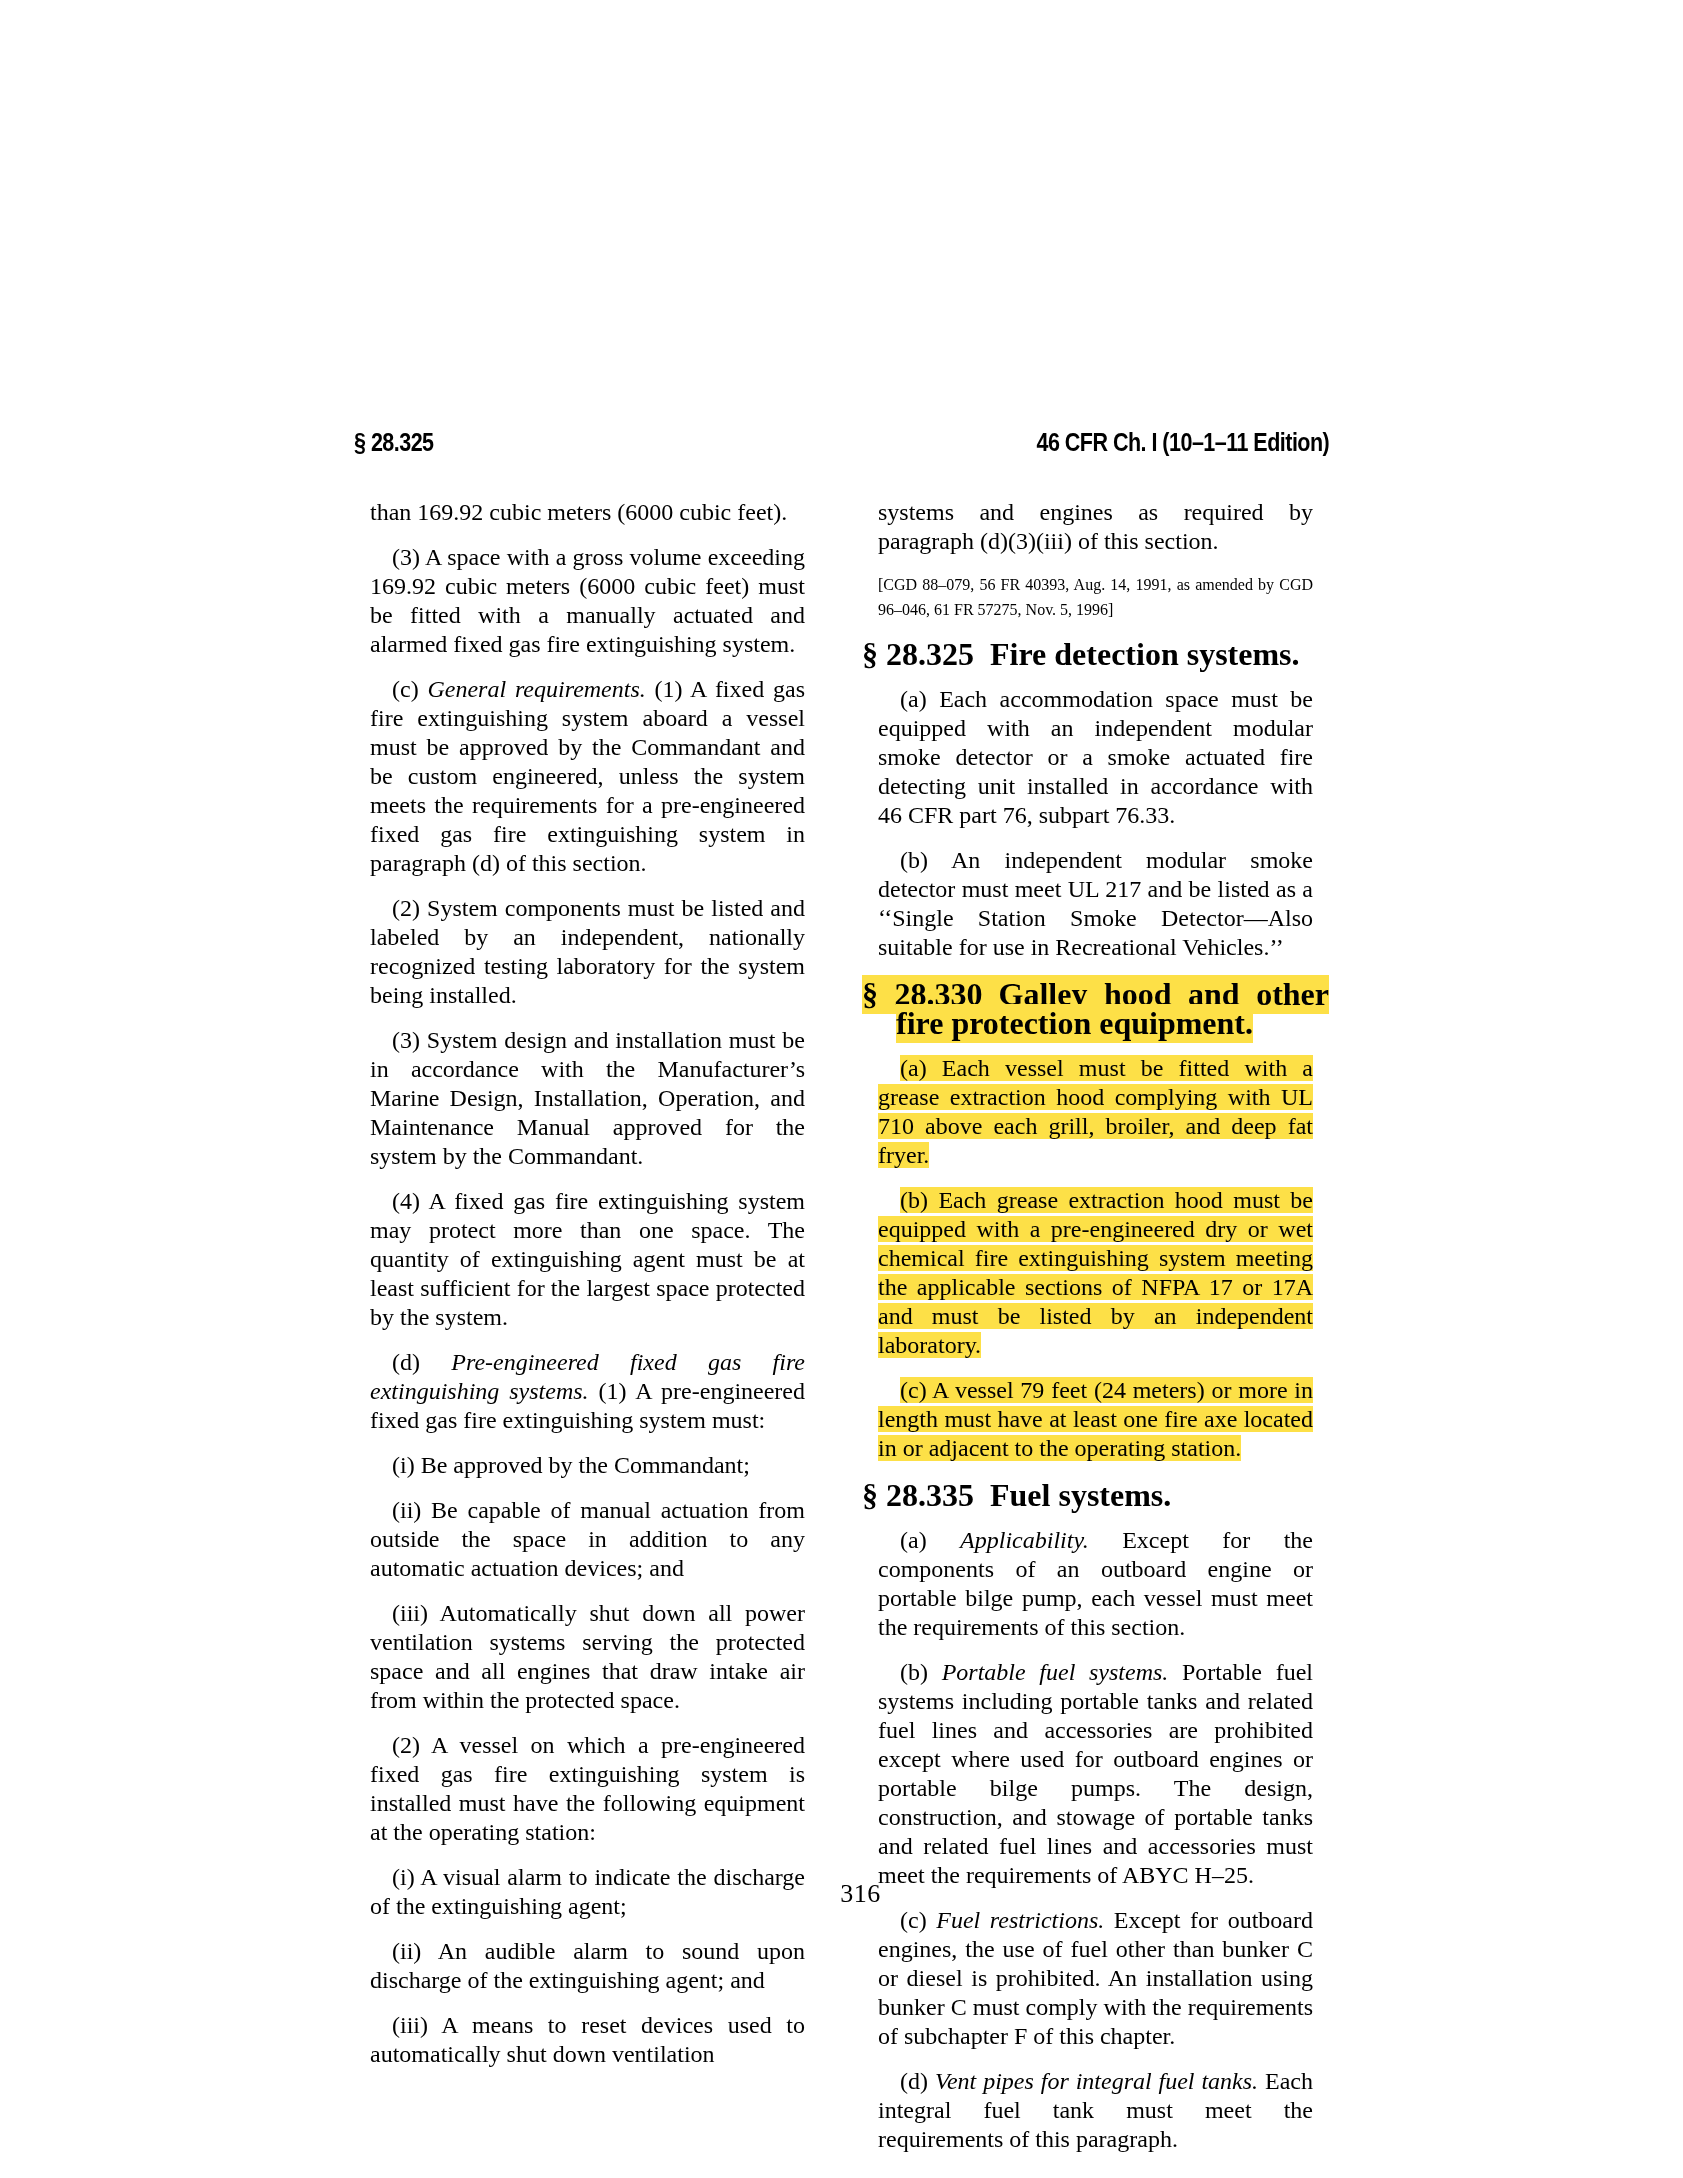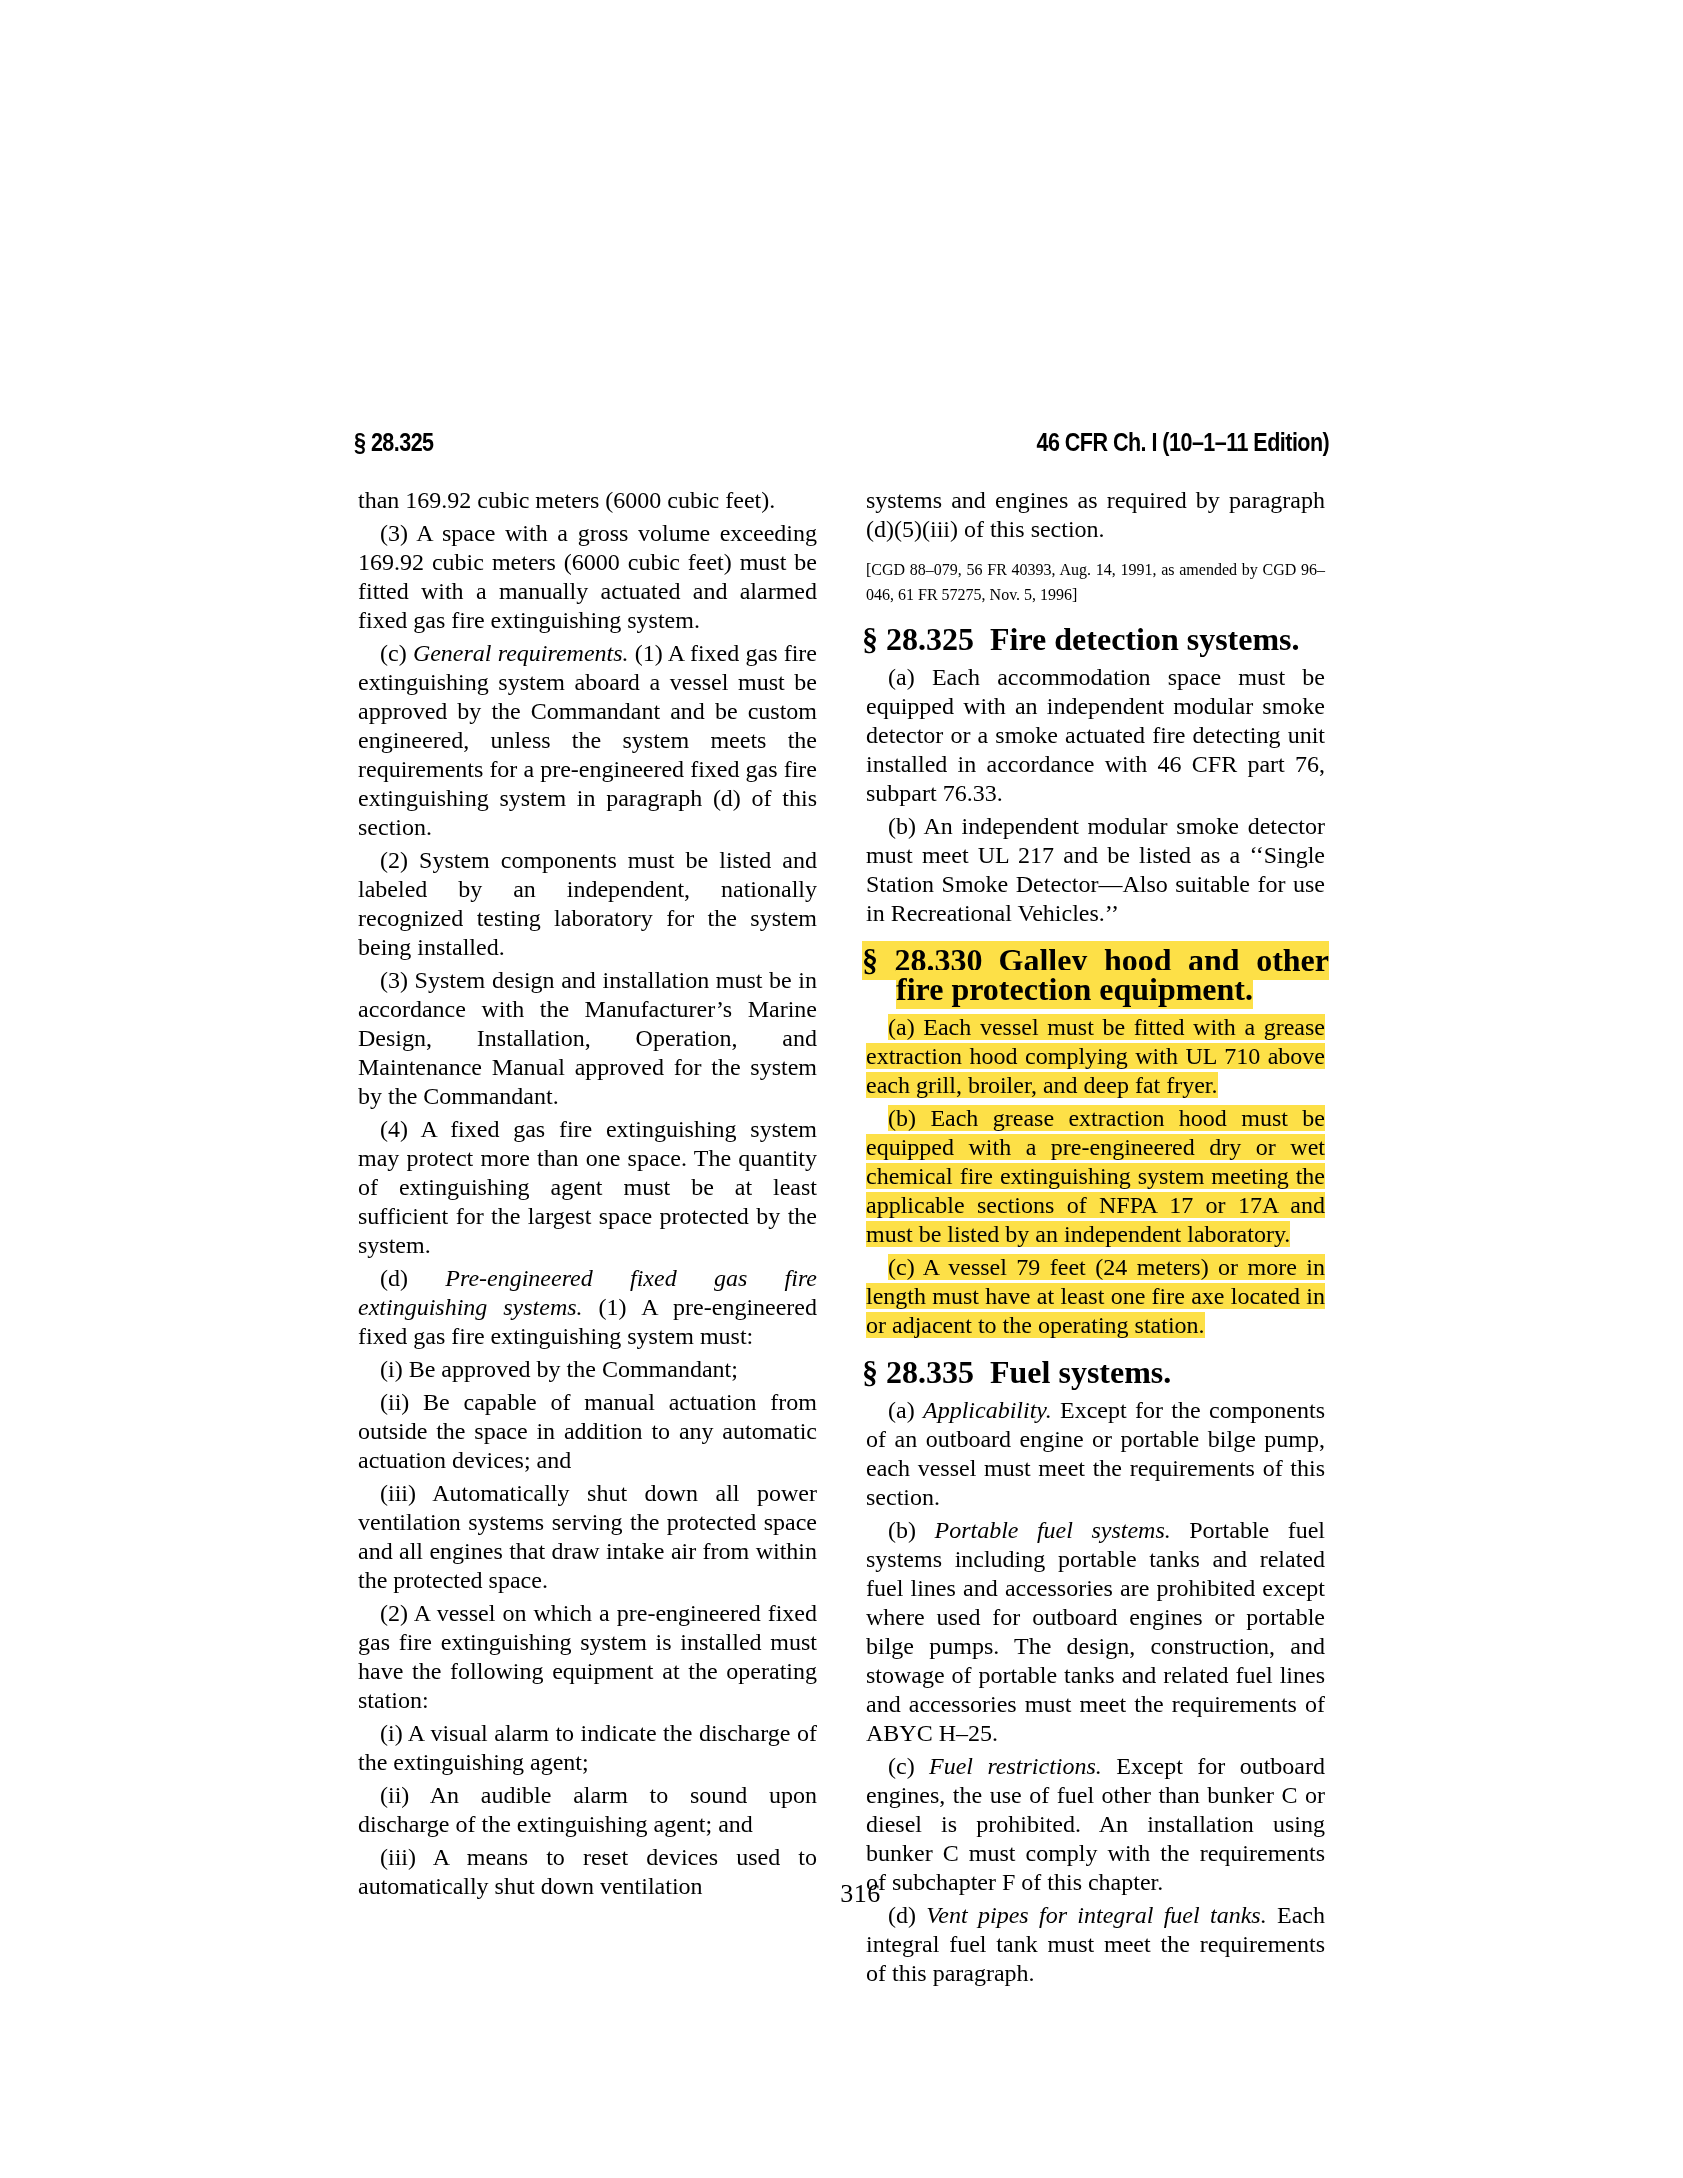--- a/index.html
+++ b/index.html
@@ -51,21 +51,21 @@
   .col {
     width: 467px;
     font-size: 24px;
     line-height: 29px;
     text-align: justify;
     text-justify: inter-word;
     hyphens: none;
   }
 
   p {
-    margin: 4px;
+    margin: 16px;
     font-family: Liberation Serif, serif;
   }
   .ind {
     text-indent: 22px;
   }
   .noind {
     text-indent: 0;
   }
   .ital {
     font-style: italic;
@@ -154,21 +154,21 @@
       <p class="ind">(ii) Be capable of manual actuation from outside the space in addition to any automatic actuation devices; and</p>
       <p class="ind">(iii) Automatically shut down all power ventilation systems serving the protected space and all engines that draw intake air from within the protected space.</p>
       <p class="ind">(2) A vessel on which a pre-engineered fixed gas fire extinguishing system is installed must have the following equipment at the operating station:</p>
       <p class="ind">(i) A visual alarm to indicate the discharge of the extinguishing agent;</p>
       <p class="ind">(ii) An audible alarm to sound upon discharge of the extinguishing agent; and</p>
       <p class="ind">(iii) A means to reset devices used to automatically shut down ventilation</p>
     </div>
 
     <div class="col">
 
-      <p class="noind">systems and engines as required by paragraph (d)(5)(iii) of this section.</p>
+      <p class="noind">systems and engines as required by paragraph (d)(3)(iii) of this section.</p>
 
       <p class="cite">[CGD 88–079, 56 FR 40393, Aug. 14, 1991, as amended by CGD 96–046, 61 FR 57275, Nov. 5, 1996]</p>
 
       <div class="sec-head">
         <span class="secno">§ 28.325</span><span>Fire detection systems.</span>
       </div>
       <p class="ind">(a) Each accommodation space must be equipped with an independent modular smoke detector or a smoke actuated fire detecting unit installed in accordance with 46 CFR part 76, subpart 76.33.</p>
       <p class="ind">(b) An independent modular smoke detector must meet UL 217 and be listed as a ‘‘Single Station Smoke Detector—Also suitable for use in Recreational Vehicles.’’</p>
 
       <div class="sec-head hl-head">

